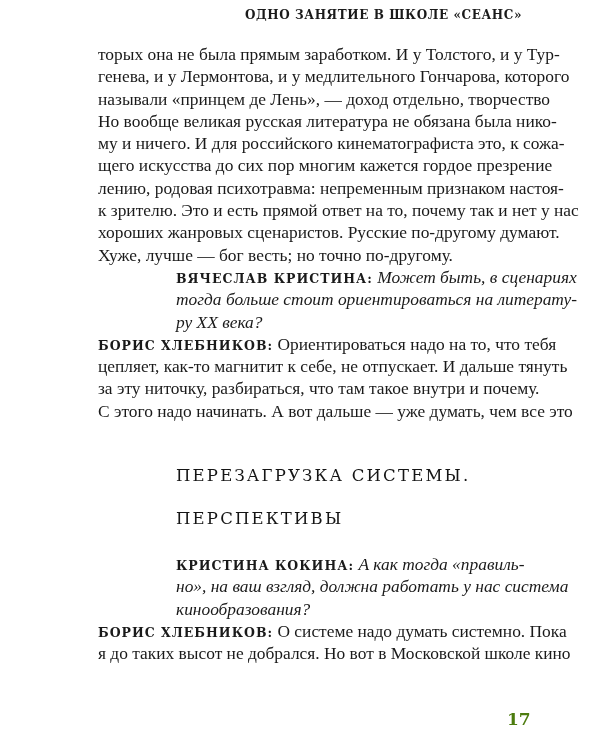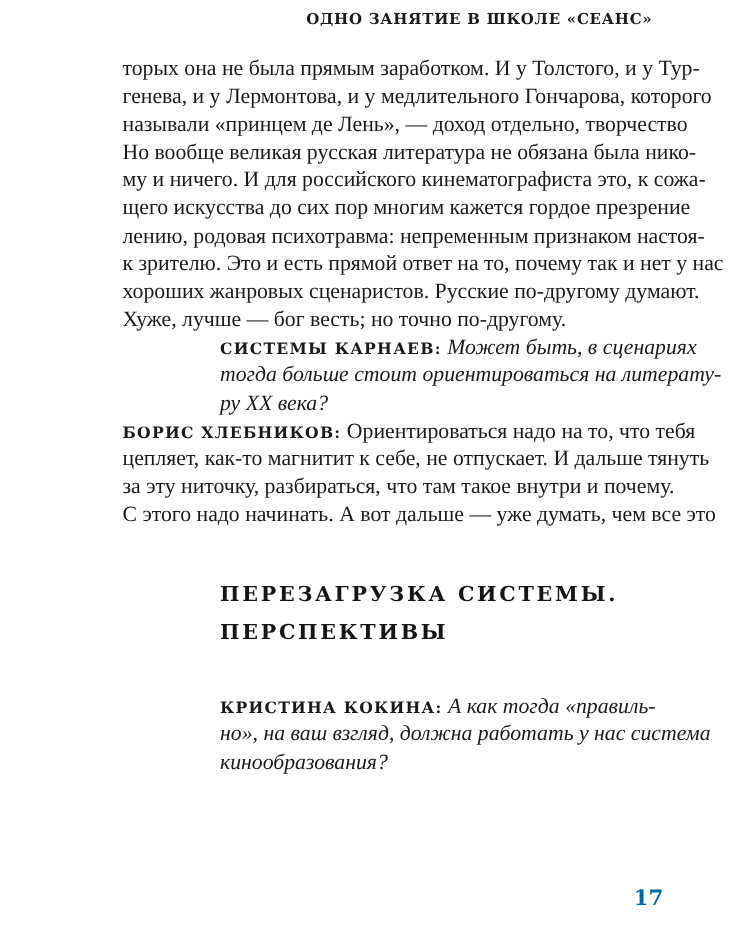--- a/index.html
+++ b/index.html
@@ -52,33 +52,33 @@
       font-size: 12.5px;
       letter-spacing: 1px;
     }
     .it {
       font-style: italic;
     }
     .heading {
       position: absolute;
       left: 176px;
       font-family: "DejaVu Serif", serif;
-      font-weight: bold;
+      font-weight: normal;
       font-size: 16.5px;
       letter-spacing: 2.2px;
       color: #151515;
     }
     .page-number {
       position: absolute;
       top: 709px;
       left: 507px;
       font-family: "DejaVu Serif", serif;
       font-weight: bold;
       font-size: 17px;
-      color: #0369a1;
+      color: #4d7c0f;
     }
     .block2 {
       position: absolute;
       left: 98px;
       top: 553px;
       width: 430px;
     }
   </style>
 </head>
 <body>
@@ -93,37 +93,41 @@
     <div class="line">Но вообще великая русская литература не обязана была нико-</div>
     <div class="line">му и ничего. И для российского кинематографиста это, к сожа-</div>
     <div class="line">щего искусства до сих пор многим кажется гордое презрение</div>
     <div class="line">лению, родовая психотравма: непременным признаком настоя-</div>
     <div class="line">к зрителю. Это и есть прямой ответ на то, почему так и нет у нас</div>
     <div class="line">хороших жанровых сценаристов. Русские по-другому думают.</div>
     <div class="line last">Хуже, лучше — бог весть; но точно по-другому.</div>
   </div>
 
   <div class="indent">
-    <div class="line"><span class="speaker">СИСТЕМЫ КАРНАЕВ:</span><span class="it"> Может быть, в сценариях</span></div>
+    <div class="line"><span class="speaker">ВЯЧЕСЛАВ КРИСТИНА:</span><span class="it"> Может быть, в сценариях</span></div>
     <div class="line it">тогда больше стоит ориентироваться на литерату-</div>
     <div class="line last it">ру XX века?</div>
   </div>
 
   <div>
     <div class="line"><span class="speaker">БОРИС ХЛЕБНИКОВ:</span><span> Ориентироваться надо на то, что тебя</span></div>
     <div class="line">цепляет, как-то магнитит к себе, не отпускает. И дальше тянуть</div>
     <div class="line last">за эту ниточку, разбираться, что там такое внутри и почему.</div>
     <div class="line">С этого надо начинать. А вот дальше — уже думать, чем все это</div>
   </div>
 </div>
 
 <div class="heading" style="top:466px;">ПЕРЕЗАГРУЗКА СИСТЕМЫ.</div>
-<div class="heading" style="top:496px;text-align:center;">ПЕРСПЕКТИВЫ</div>
+<div class="heading" style="top:509px;text-align:center;">ПЕРСПЕКТИВЫ</div>
 
 <div class="block2">
   <div class="indent">
     <div class="line" style="text-align-last:left;"><span class="speaker">КРИСТИНА КОКИНА:</span><span class="it"> А как тогда «правиль-</span></div>
     <div class="line it">но», на ваш взгляд, должна работать у нас система</div>
     <div class="line last it">кинообразования?</div>
   </div>
+  <div>
+    <div class="line"><span class="speaker">БОРИС ХЛЕБНИКОВ:</span><span> О системе надо думать системно. Пока</span></div>
+    <div class="line">я до таких высот не добрался. Но вот в Московской школе кино</div>
+  </div>
 </div>
 
 <div class="page-number">17</div>
 
 </body></html>

